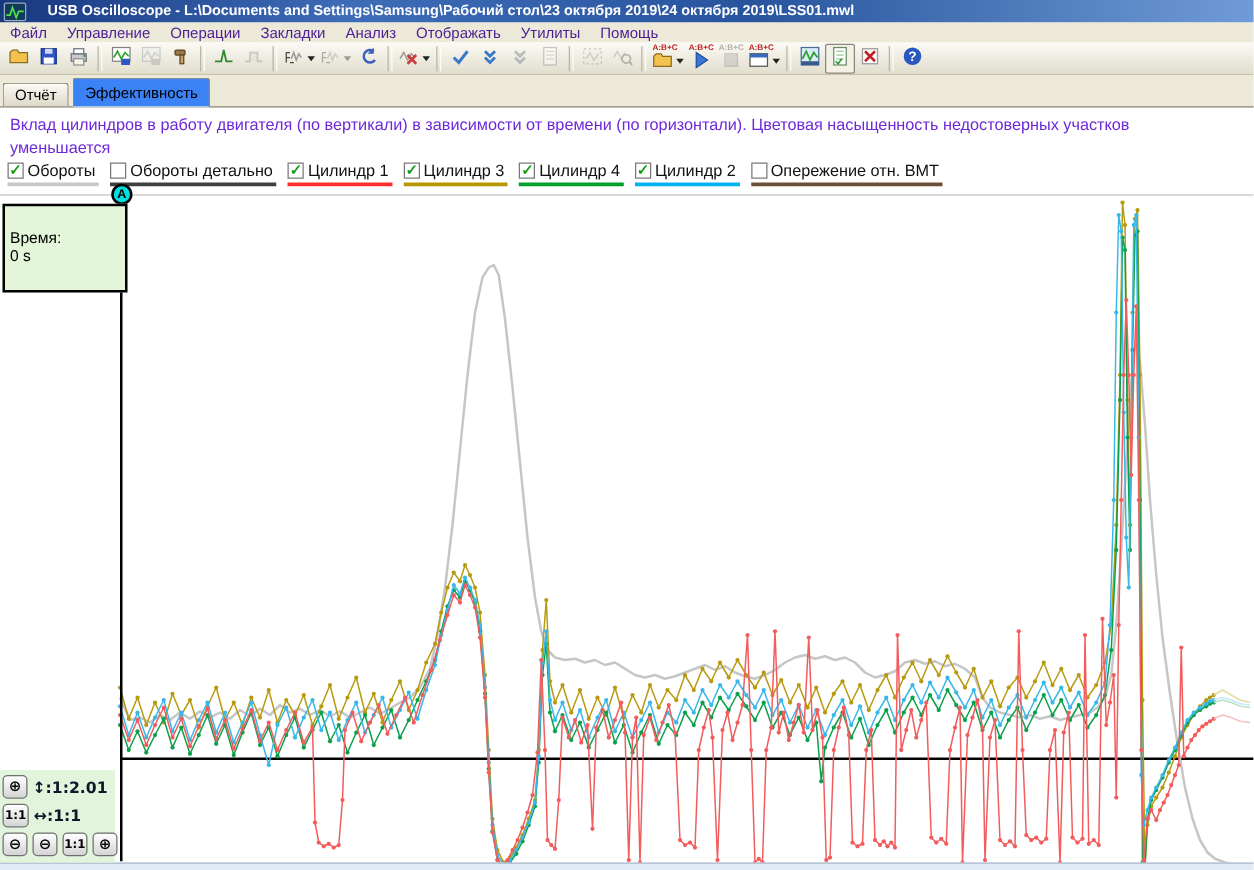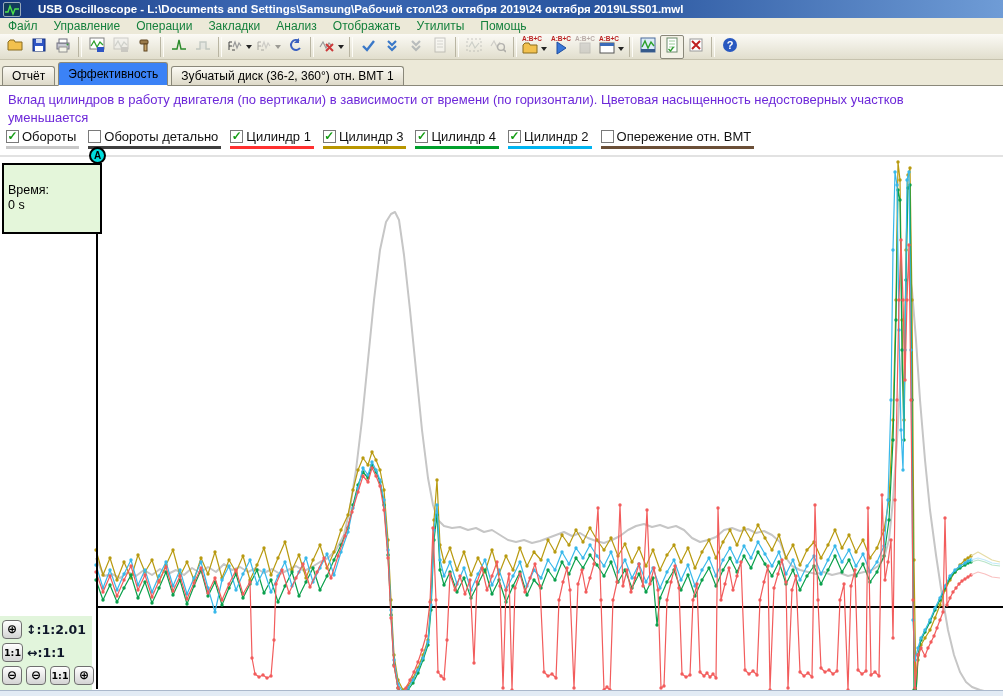--- a/index.html
+++ b/index.html
@@ -5,21 +5,21 @@
   html,body{margin:0;padding:0}
   body{width:1003px;height:696px;overflow:hidden;position:relative;background:#fff;
        font-family:"Liberation Sans",sans-serif;-webkit-font-smoothing:antialiased}
   
   .titlebar{position:absolute;left:0;top:0;width:1003px;height:18px;display:flex;align-items:center;gap:17px;
     background:linear-gradient(90deg,#16387f 0%,#3f6cb8 28%,#28549e 60%,#6f9cd6 100%);
     color:#fff;font-size:11.5px;font-weight:bold;padding-left:3px;box-sizing:border-box;white-space:nowrap}
   .appicon{width:16px;height:13px;background:#123a5a;border:1px solid #9ab;border-radius:2px;flex:0 0 auto;position:relative}
   .appicon svg{position:absolute;left:0;top:0}
   
-  .menubar{position:absolute;left:0;top:18px;width:1003px;height:16px;background:#ece9d8;display:flex;align-items:center;font-size:12px;color:#15803d}
+  .menubar{position:absolute;left:0;top:18px;width:1003px;height:16px;background:#ece9d8;display:flex;align-items:center;font-size:12px;color:#4c1d95}
   .menu-item{padding:1px 8px;cursor:default}
   
   .toolbar{position:absolute;left:0;top:34px;width:1003px;height:26px;box-sizing:border-box;
     background:linear-gradient(#fbfaf5,#e1decd);border-bottom:1px solid #c6c2ae;display:flex;align-items:center;padding:0 3px}
   .tb-btn{height:24px;min-width:24px;border:1px solid transparent;background:transparent;display:flex;align-items:center;justify-content:center;position:relative;padding:0 1px;gap:1px}
   .tb-btn.pressed{border:1px solid #8a887a;background:#f3f1e6;border-radius:2px}
   .tb-btn.disabled{opacity:.4;filter:grayscale(80%)}
   .tb-sep{width:2px;height:20px;border-left:1px solid #b9b5a2;border-right:1px solid #fdfcf8;margin:0 3px}
   .tb-cap{position:absolute;top:-1px;left:1px;font-size:6.5px;font-weight:bold;color:#b22;line-height:7px;letter-spacing:0;white-space:nowrap}
   .tb-btn.capped{height:24px;padding-top:5px}
@@ -251,21 +251,20 @@
       <span><svg width="16" height="16">
           <circle cx="8" cy="8" r="7" fill="#2858c0"></circle>
           <text x="8" y="12" text-anchor="middle" font-size="11" font-weight="bold" fill="#fff" font-family="Liberation Sans">?</text>
         </svg></span>
     </button>
   </div>
 
 <div class="tabbar" id="tabbar">
     <div class="tab">Отчёт</div>
     <div class="tab active">Эффективность</div>
-    <div class="tab">Зубчатый диск (36-2, 360°) отн. ВМТ 1</div>
   </div>
 
 <div class="desc">Вклад цилиндров в работу двигателя (по вертикали) в зависимости от времени (по горизонтали). Цветовая насыщенность недостоверных участков уменьшается</div>
 
 <div class="filters" id="filters">
     <span class="filter" style="border-bottom-color: rgb(200, 200, 200);">
       <span class="cb">✓</span>
       <span>Обороты</span>
     </span>
     <span class="filter" style="border-bottom-color: rgb(63, 63, 63);">

